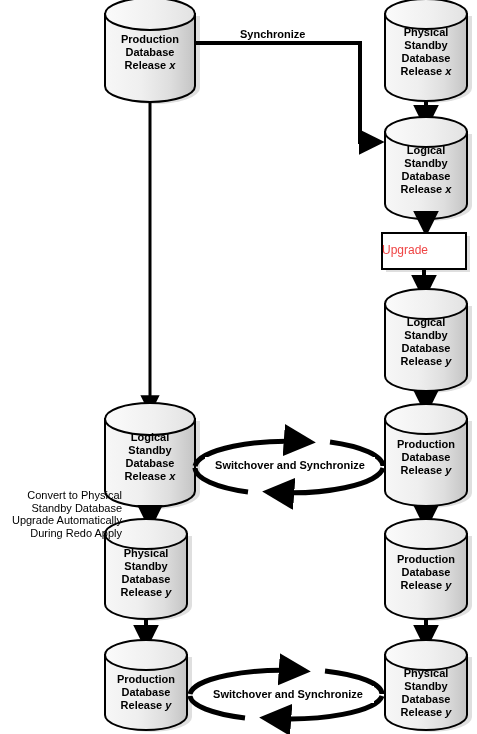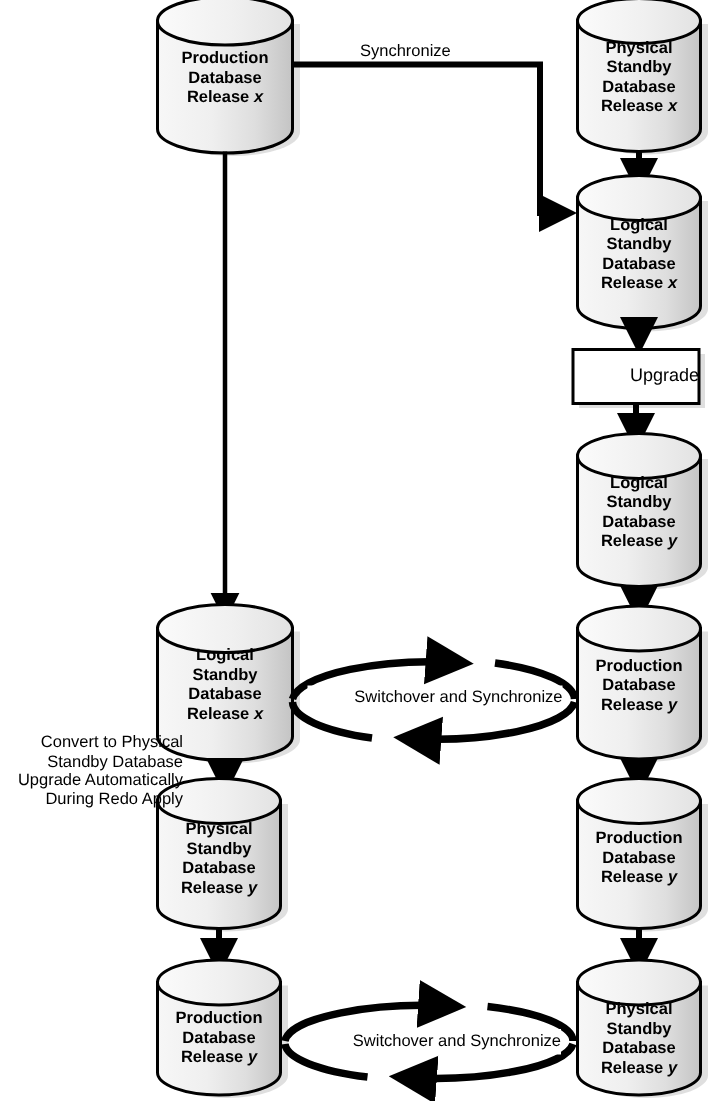--- a/index.html
+++ b/index.html
@@ -33,42 +33,42 @@
     pointer-events: none;
     white-space: nowrap;
   }
   .node-label .var {
     font-style: italic;
   }
   .edge-label {
     position: absolute;
     font-family: "Liberation Sans", sans-serif;
     font-size: 11px;
-    font-weight: normal;
+    font-weight: bold;
     color: #000000;
     white-space: nowrap;
-    text-align: right;
+    text-align: center;
   }
   .annot-label {
     position: absolute;
     font-family: "Liberation Sans", sans-serif;
     font-size: 11px;
     font-weight: normal;
     line-height: 12.5px;
     color: #000000;
     text-align: right;
     white-space: pre-line;
   }
   .box-label {
     position: absolute;
     font-family: "Liberation Sans", sans-serif;
     font-size: 12px;
     font-weight: normal;
-    color: #000000;
-    text-align: right;
+    color: #ef4444;
+    text-align: left;
     white-space: nowrap;
   }
 </style>
 </head>
 <body>
 
 <svg id="canvas" viewBox="0 0 477 734" xmlns="http://www.w3.org/2000/svg">
   <defs>
     <linearGradient id="cylBody" x1="0" y1="0" x2="1" y2="0">
       <stop offset="0%" stop-color="#f7f7f7"></stop>

